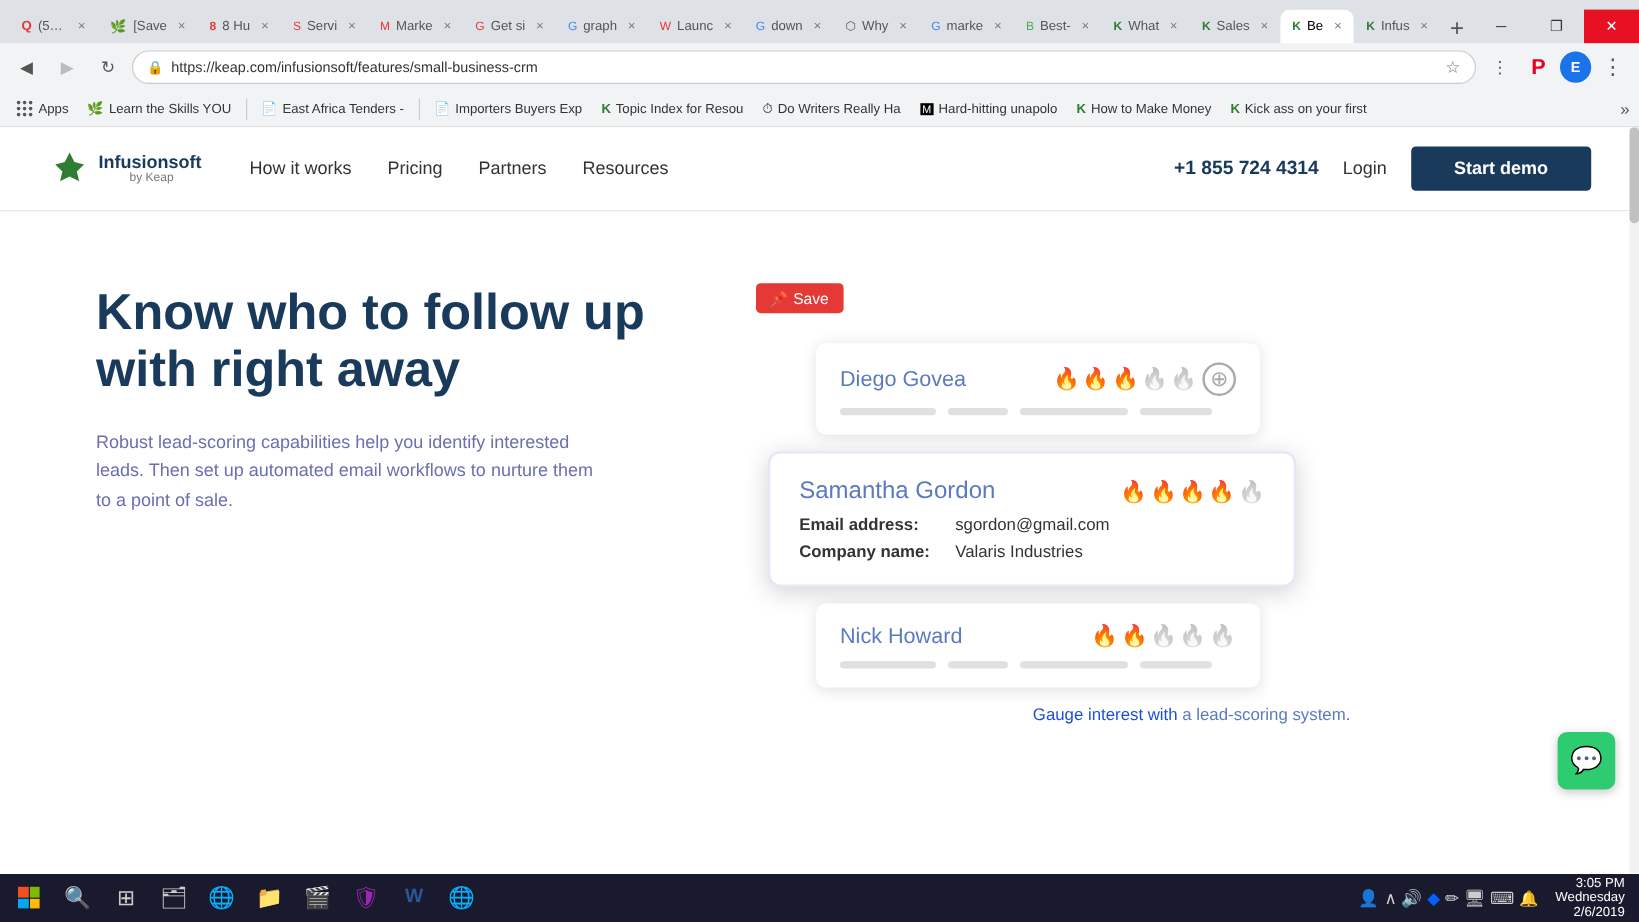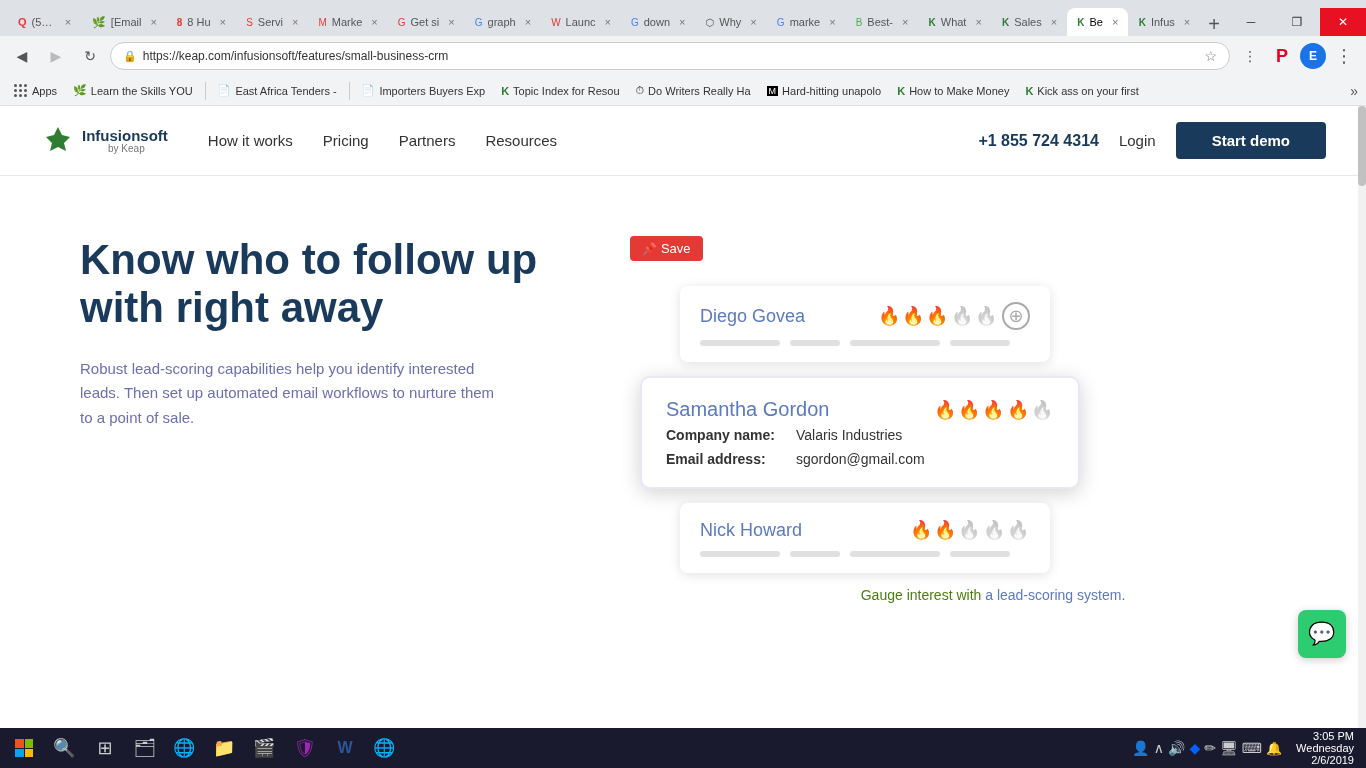--- a/index.html
+++ b/index.html
@@ -102,21 +102,21 @@
   <div style="display:flex; align-items:flex-end; background:#dee1e6; height:36px; padding:0 0 0 8px;">
     <div style="display:flex; align-items:flex-end; flex:1; overflow:hidden; gap:1px;">
 
       <div class="tab inactive" style="background:#dee1e6;">
         <span style="color:#e53935;font-weight:bold;font-size:11px;">Q</span>
         <span style="font-size:11px;overflow:hidden;text-overflow:ellipsis;">(5) Is</span>
         <span class="tab-close">×</span>
       </div>
       <div class="tab inactive">
         <span style="color:#2e7d32;">🌿</span>
-        <span style="font-size:11px;">[Email</span>
+        <span style="font-size:11px;">[Save</span>
         <span class="tab-close">×</span>
       </div>
       <div class="tab inactive">
         <span style="color:#e53935;font-size:10px;font-weight:bold;">8</span>
         <span style="font-size:11px;text-align:right;">8 Hu</span>
         <span class="tab-close">×</span>
       </div>
       <div class="tab inactive">
         <span style="color:#e53935;font-size:10px;">S</span>
         <span style="font-size:11px;">Servi</span>
@@ -333,27 +333,27 @@
           <div class="lead-card-header">
             <span class="lead-name-expanded">Samantha Gordon</span>
             <div class="flame-row">
               <span class="flame active">🔥</span>
               <span class="flame active">🔥</span>
               <span class="flame active">🔥</span>
               <span class="flame active">🔥</span>
               <span class="flame inactive" style="filter:grayscale(1);opacity:0.4;">🔥</span>
             </div>
           </div>
+          <div class="detail-row">
+            <span class="detail-label">Email address:</span>
+            <span class="detail-value">sgordon@gmail.com</span>
+          </div>
           <div class="detail-row" style="margin-top:6px;">
             <span class="detail-label">Company name:</span>
             <span class="detail-value">Valaris Industries</span>
-          </div>
-          <div class="detail-row">
-            <span class="detail-label">Email address:</span>
-            <span class="detail-value">sgordon@gmail.com</span>
           </div>
         </div>
 
         <div class="lead-card" style="margin-left:60px;width:370px;">
           <div class="lead-card-header">
             <span class="lead-name">Nick Howard</span>
             <div class="flame-row">
               <span class="flame active">🔥</span>
               <span class="flame active">🔥</span>
               <span class="flame inactive" style="filter:grayscale(1);opacity:0.4;">🔥</span>
@@ -363,21 +363,21 @@
           </div>
           <div class="lead-card-lines" style="margin-top:10px;">
             <div class="line-short" style="width:80px;"></div>
             <div class="line-short" style="width:50px;"></div>
             <div class="line-short" style="width:90px;"></div>
             <div class="line-short" style="width:60px;"></div>
           </div>
         </div>
 
         <div class="caption" style="margin-left:60px;margin-top:12px;">
-          <span style="color:#4d7c0f;font-size:14px;">Gauge interest with </span><a style="color:#5b7abf;font-size:14px;text-decoration:none;">a lead-scoring system</a><span style="color:#666;font-size:14px;">.</span>
+          <span style="color:#1d4ed8;font-size:14px;">Gauge interest with </span><a style="color:#5b7abf;font-size:14px;text-decoration:none;">a lead-scoring system</a><span style="color:#666;font-size:14px;">.</span>
         </div>
       </div>
     </div>
 
     <div class="chat-btn" style="position:absolute;bottom:70px;right:20px;">
       <span>💬</span>
     </div>
 
   </div>
 </div>

